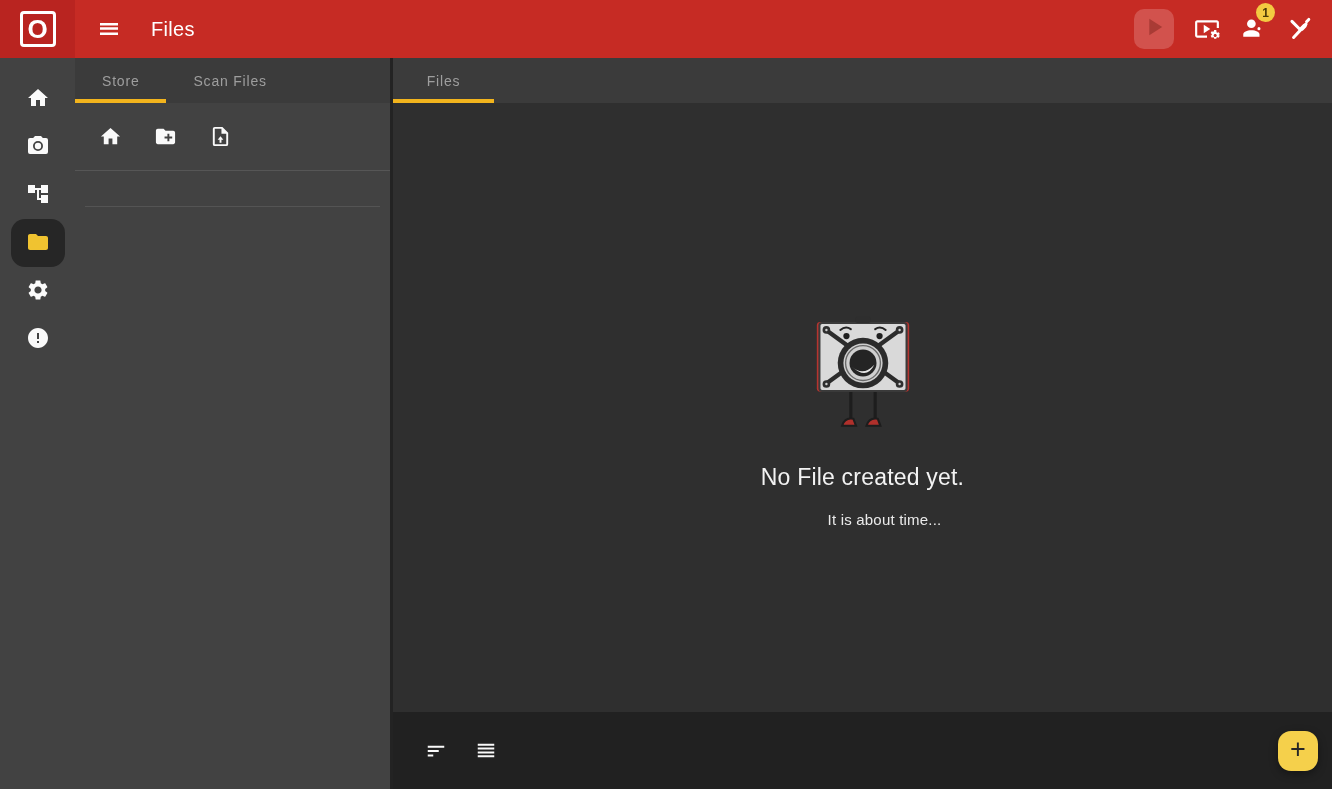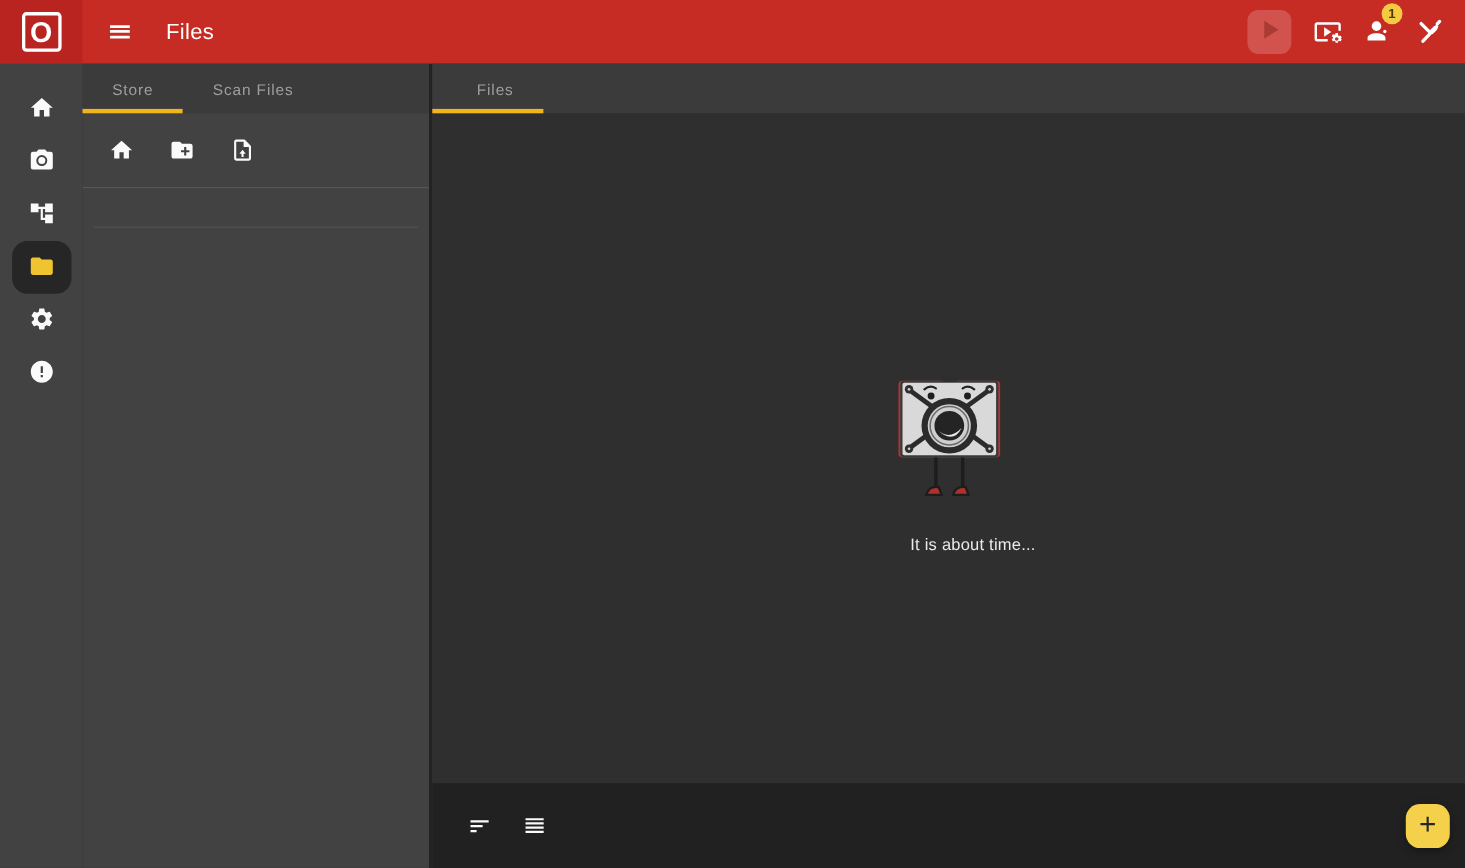--- a/index.html
+++ b/index.html
@@ -32,21 +32,21 @@
   
   .sidebar{width:75px;flex:0 0 75px;background:var(--sidebar-bg);display:flex;flex-direction:column;align-items:center;padding-top:17px;}
   .side-item{width:54px;height:48px;border-radius:14px;background:transparent;border:none;display:flex;align-items:center;justify-content:center;cursor:pointer;margin:0 0 0 0;}
   .side-item.active{background:#262626;}
   .side-item.active svg{fill:var(--folder-yellow);}
   .side-item svg{fill:#fafafa;}
 
   
   .panel{width:318px;flex:0 0 318px;background:var(--panel-bg);border-right:3px solid #232323;display:flex;flex-direction:column;}
   .tabstrip{height:45px;flex:0 0 45px;background:var(--tabbar-bg);display:flex;align-items:stretch;}
-  .tab{position:relative;display:flex;align-items:center;justify-content:flex-end;padding:0 27px;color:#9e9e9e;font-size:14px;font-weight:500;letter-spacing:.8px;cursor:pointer;white-space:nowrap;}
+  .tab{position:relative;display:flex;align-items:center;justify-content:center;padding:0 27px;color:#9e9e9e;font-size:14px;font-weight:500;letter-spacing:.8px;cursor:pointer;white-space:nowrap;}
   .tab.active::after{content:"";position:absolute;left:0;right:0;bottom:0;height:4px;background:var(--accent-yellow);}
   .panel-toolbar{height:68px;flex:0 0 68px;display:flex;align-items:center;gap:24px;padding-left:20px;border-bottom:1px solid #565656;}
   .panel-toolbar svg{fill:#fafafa;}
   .empty-row{height:36px;margin:0 10px;border-bottom:1px solid #545454;}
 
   
   main{flex:1;display:flex;flex-direction:column;background:var(--content-bg);min-width:0;}
   .main-tabstrip{height:45px;flex:0 0 45px;background:var(--tabbar-bg);display:flex;}
   .main-tabstrip .tab{min-width:101px;}
   .content{flex:1;display:flex;flex-direction:column;align-items:center;justify-content:center;padding-top:28px;}
@@ -246,20 +246,21 @@
             <circle cx="41" cy="23" r="3.6" fill="#1f1f1f"></circle>
             <circle cx="79" cy="23" r="3.6" fill="#1f1f1f"></circle>
 
             <circle cx="60" cy="54" r="29" fill="#2b2b2b"></circle>
             <circle cx="60" cy="54" r="22.5" fill="#cfcfcf"></circle>
             <circle cx="60" cy="54" r="20" fill="none" stroke="#6a6a6a" stroke-width="1.6"></circle>
             <circle cx="60" cy="54" r="15.5" fill="#242424"></circle>
             <path d="M47 58 q13 12 26 -2 q-9 18 -26 2z" fill="#e8e8e8"></path>
           </svg>
         </span>
+        <div class="empty-title">No File created yet.</div>
         <div class="empty-subtitle">It is about time...</div>
       </div>
 
       <div class="bottombar">
         <button class="icon-btn">
           <span>
             <svg width="22" height="22" viewBox="0 0 24 24" fill="#fafafa">
                 <path d="M3 18h6v-2.2H3V18zm0-11.8V8.4h18V6.2H3zm0 7h12V11H3v2.2z"></path>
               </svg>
           </span>

